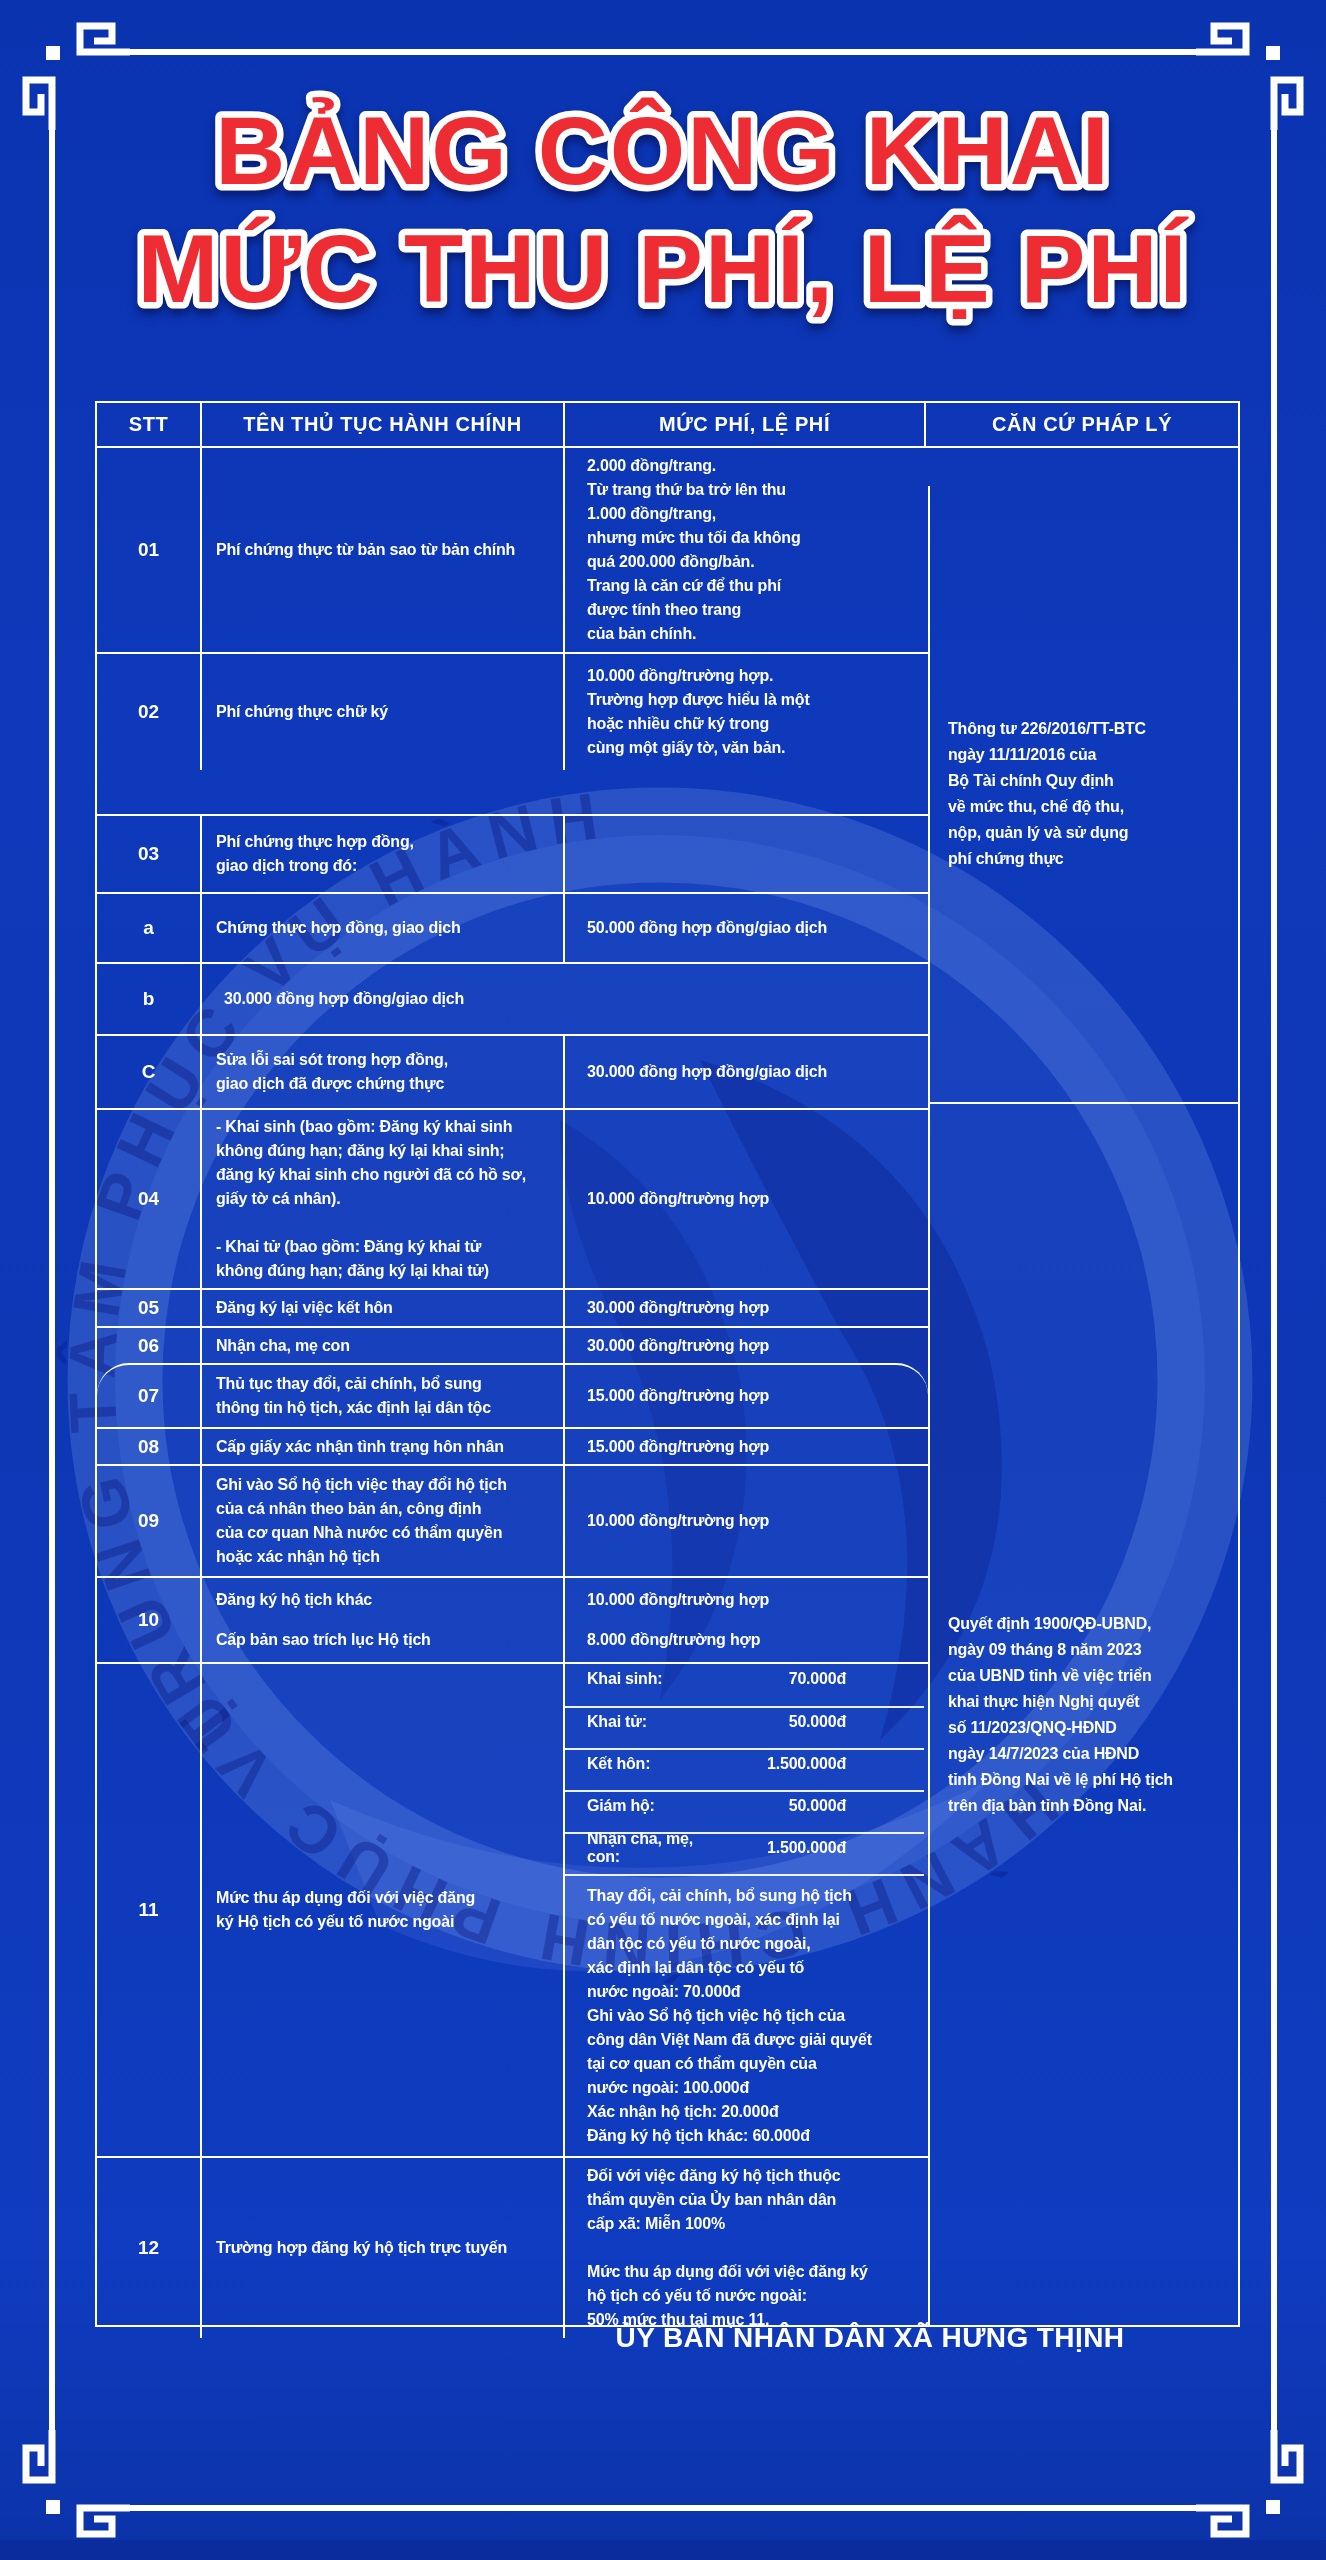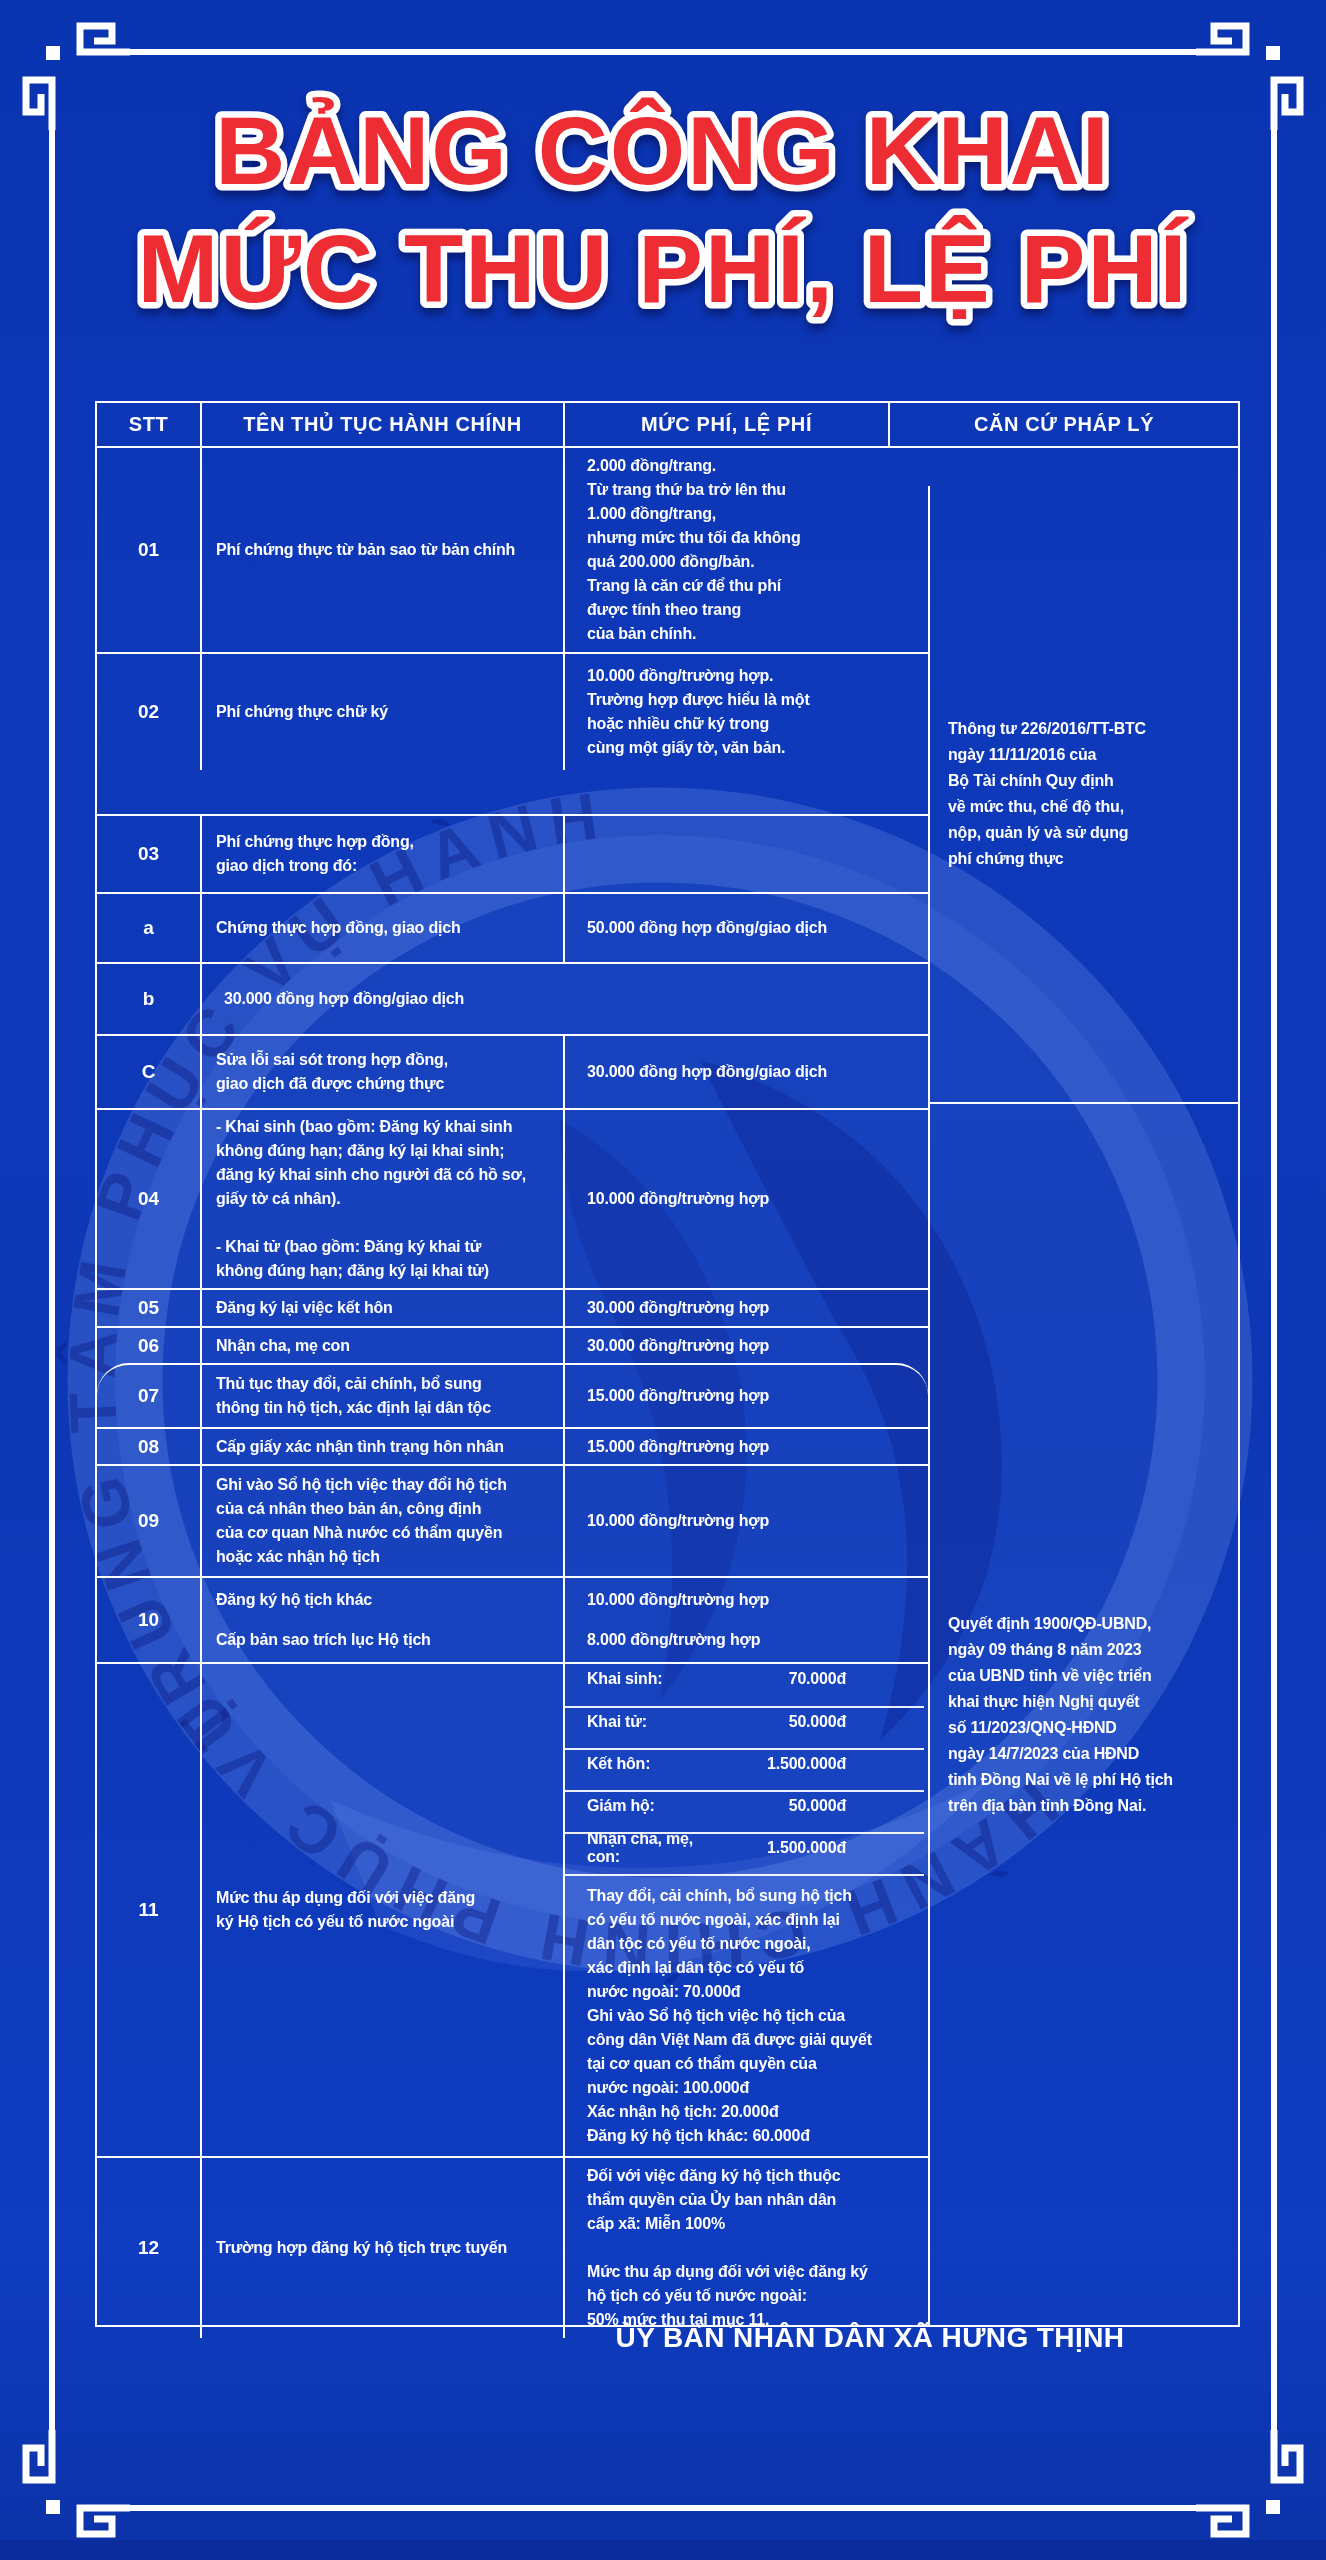--- a/index.html
+++ b/index.html
@@ -27,21 +27,21 @@
   .wm text{font-family:"Liberation Sans",sans-serif;font-weight:bold;}
 
   
   .tbl{position:absolute;left:95px;top:401px;width:1145px;height:1926px;
     border:2px solid #ffffff;box-sizing:border-box;display:flex;flex-direction:column;z-index:2;}
   .thead{display:flex;height:45px;border-bottom:2px solid #ffffff;box-sizing:border-box;flex:0 0 auto;}
   .th{display:flex;align-items:center;justify-content:center;font-size:20px;letter-spacing:.6px;box-sizing:border-box;}
   .th + .th{border-left:2px solid #ffffff;}
   .w-stt{width:103px;flex:0 0 auto;}
   .w-name{width:363px;flex:0 0 auto;}
-  .w-fee{width:325px;flex:0 0 auto;}
+  .w-fee{width:361px;flex:0 0 auto;}
   .w-legal{flex:1;}
   .tbody{flex:1;display:flex;min-height:0;}
   .main{width:831px;flex:0 0 auto;display:flex;flex-direction:column;}
   .row{display:flex;box-sizing:border-box;flex:0 0 auto;}
   .row + .row{border-top:2px solid #ffffff;}
   .cell{box-sizing:border-box;display:flex;}
   .stt{width:103px;flex:0 0 auto;align-items:center;justify-content:center;font-size:19px;}
   .name{width:363px;flex:0 0 auto;border-left:2px solid #ffffff;align-items:center;
     padding:6px 6px 6px 14px;font-size:16px;line-height:24px;white-space:pre-line;letter-spacing:-0.2px;}
   .fee{width:361px;flex:0 0 auto;border-left:2px solid #ffffff;align-items:center;

